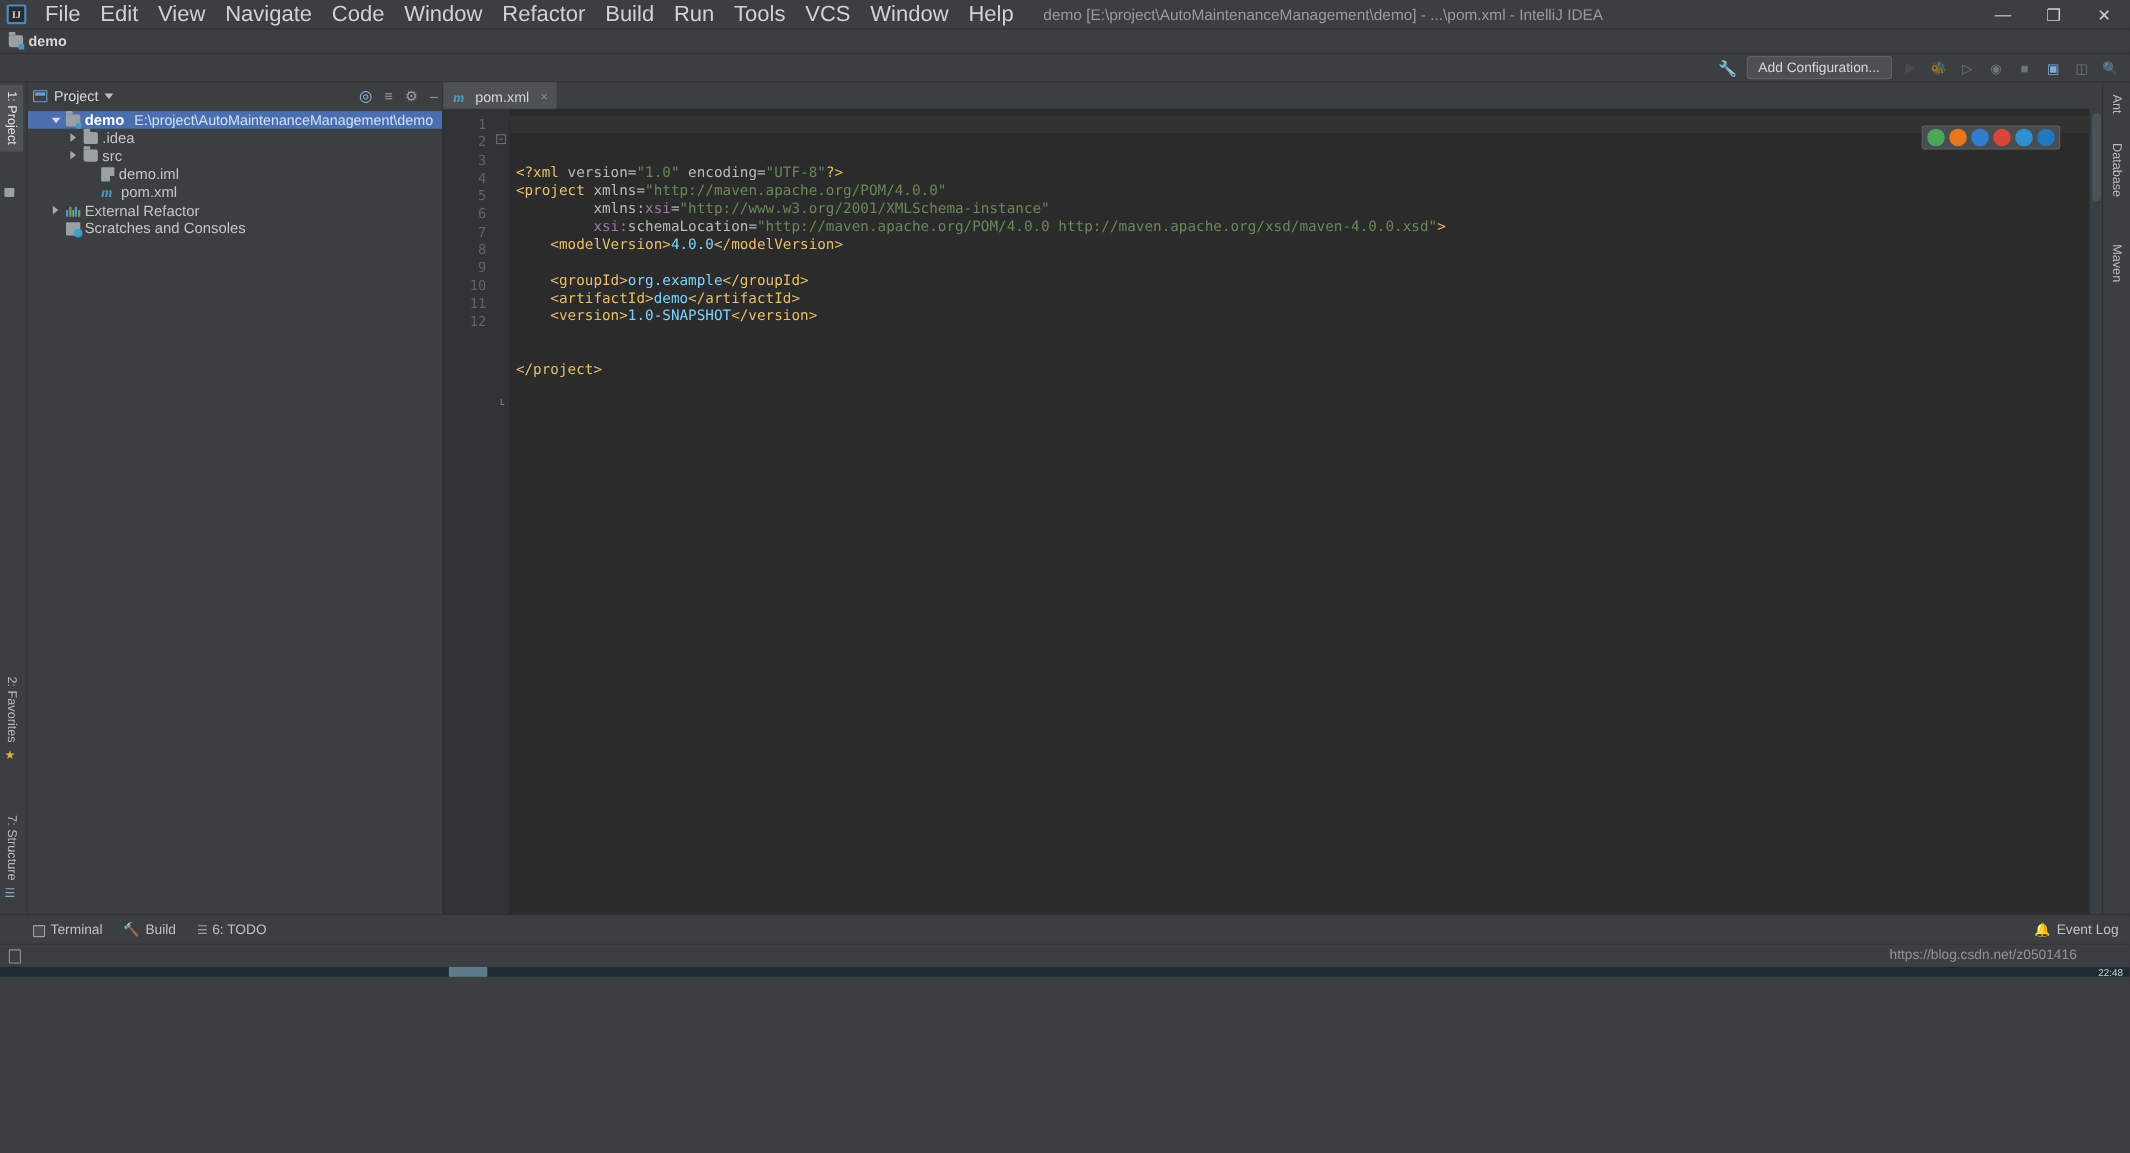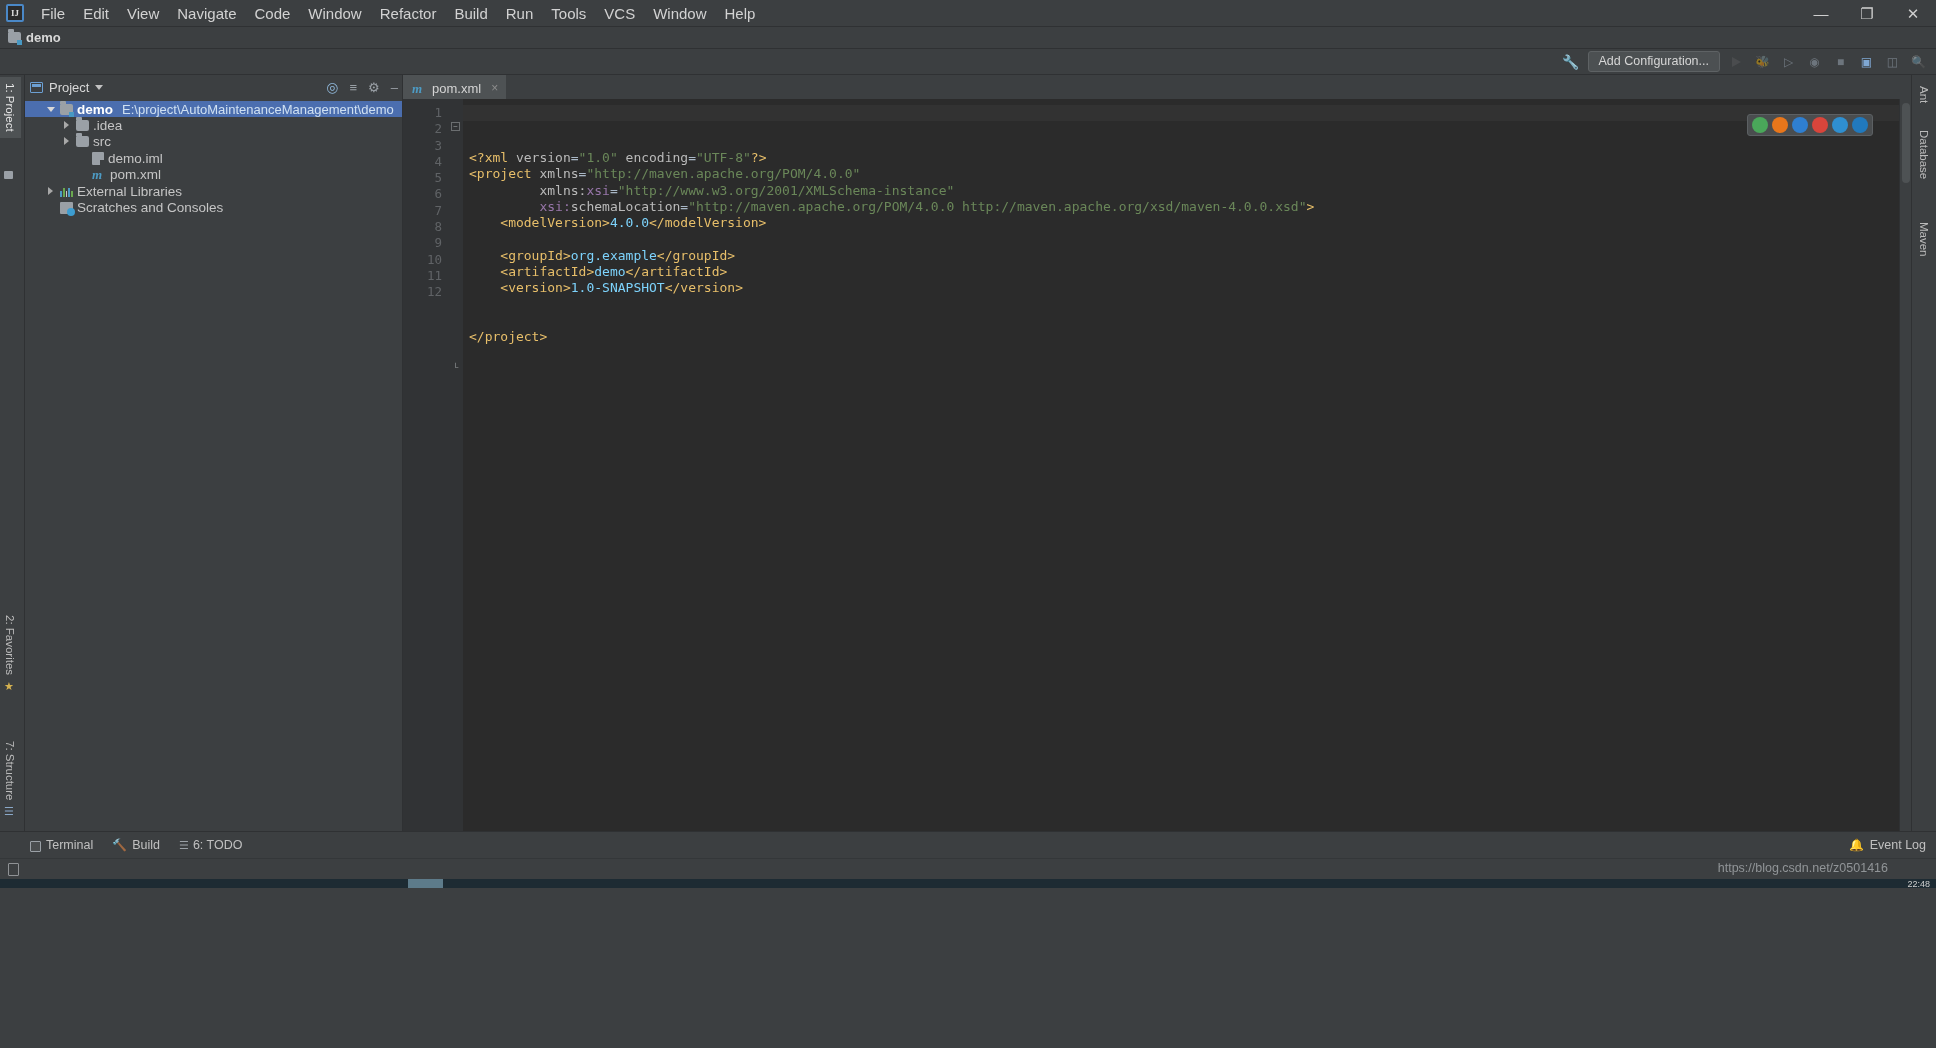--- a/index.html
+++ b/index.html
@@ -19,21 +19,21 @@
     padding-left:6px; border-bottom:1px solid #2f3133; position:relative;
   }
   .ij-logo {
     width:18px;height:18px;margin-right:8px;flex:none;
     border:2px solid #4a88c7; border-radius:2px; background:#2b2b2b;
     display:flex;align-items:center;justify-content:center;
     font-size:9px; font-weight:bold; color:#dcdcdc;
     font-family:"Liberation Serif", serif;
   }
   .menu-item {
-    padding:3px 9px; font-size:15px; color:#d2d2d2; cursor:default; white-space:nowrap;
+    padding:3px 9px; font-size:20px; color:#d2d2d2; cursor:default; white-space:nowrap;
   }
   .win-title {
     margin-left:18px; font-size:14px; color:#9a9a9a; white-space:nowrap;
   }
   .win-controls {
     position:absolute; right:0; top:0; height:27px; display:flex; align-items:center;
   }
   .win-btn {
     width:46px;height:27px;display:flex;align-items:center;justify-content:center;
     color:#cfcfcf;font-size:15px;
@@ -264,20 +264,21 @@
         <div class="menu-item">Code</div>
         <div class="menu-item">Window</div>
         <div class="menu-item">Refactor</div>
         <div class="menu-item">Build</div>
         <div class="menu-item">Run</div>
         <div class="menu-item">Tools</div>
         <div class="menu-item">VCS</div>
         <div class="menu-item">Window</div>
         <div class="menu-item">Help</div>
       </div>
+    <div class="win-title">demo [E:\project\AutoMaintenanceManagement\demo] - ...\pom.xml - IntelliJ IDEA</div>
     <div class="win-controls">
       <div class="win-btn">—</div>
       <div class="win-btn">❐</div>
       <div class="win-btn close">✕</div>
     </div>
   </div>
 
   <div class="navbar">
     <div class="nav-proj">
       <span class="folder-ico mod"></span>
@@ -365,21 +366,21 @@
           </div>
           <div class="trow">
             <span class="arr right"></span>
             <span class="ico-lib">
               <i style="background: rgb(77, 155, 196); height: 6px;"></i>
               <i style="background: rgb(106, 168, 79); height: 9px;"></i>
               <i style="background: rgb(201, 201, 201); height: 6px;"></i>
               <i style="background: rgb(77, 155, 196); height: 9px;"></i>
               <i style="background: rgb(106, 168, 79); height: 6px;"></i>
             </span>
-            <span class="nm">External Libraries</span>
+            <span class="nm">External Refactor</span>
           </div>
           <div class="trow">
             <span class="arr"></span>
             <span class="ico-scr"></span>
             <span class="nm">Scratches and Consoles</span>
           </div>
         </div>
     </div>
 
     <div class="editor">

